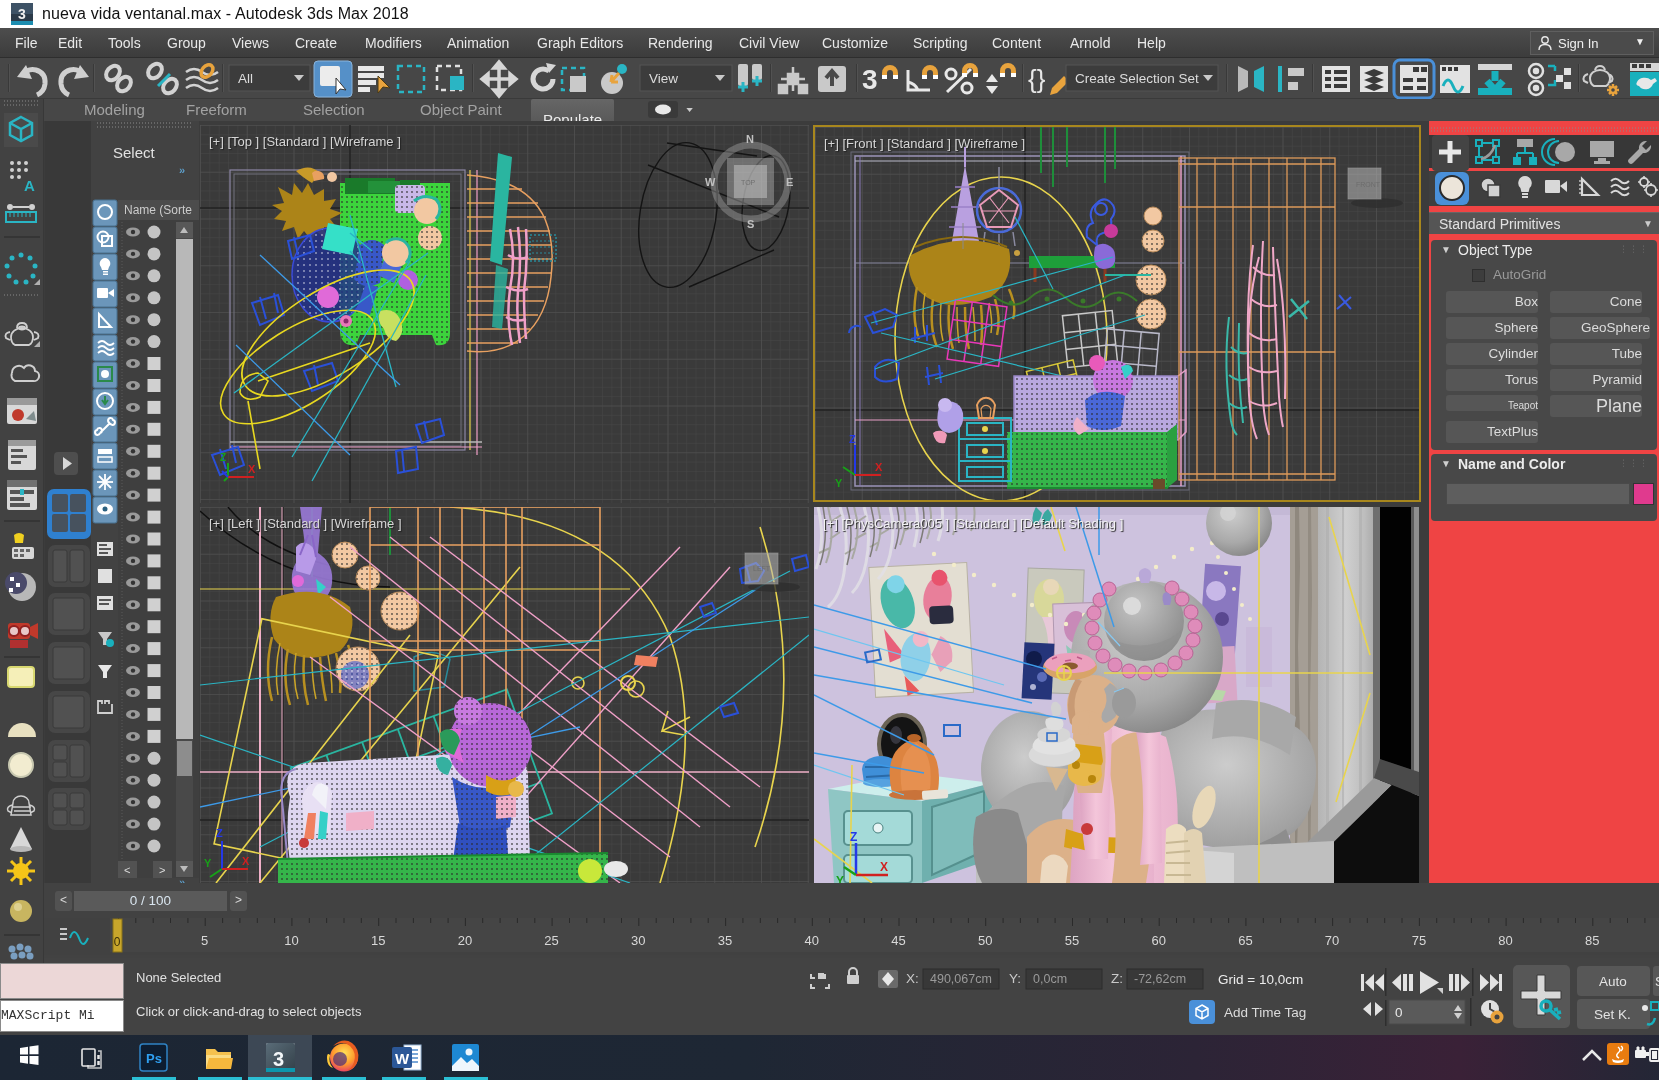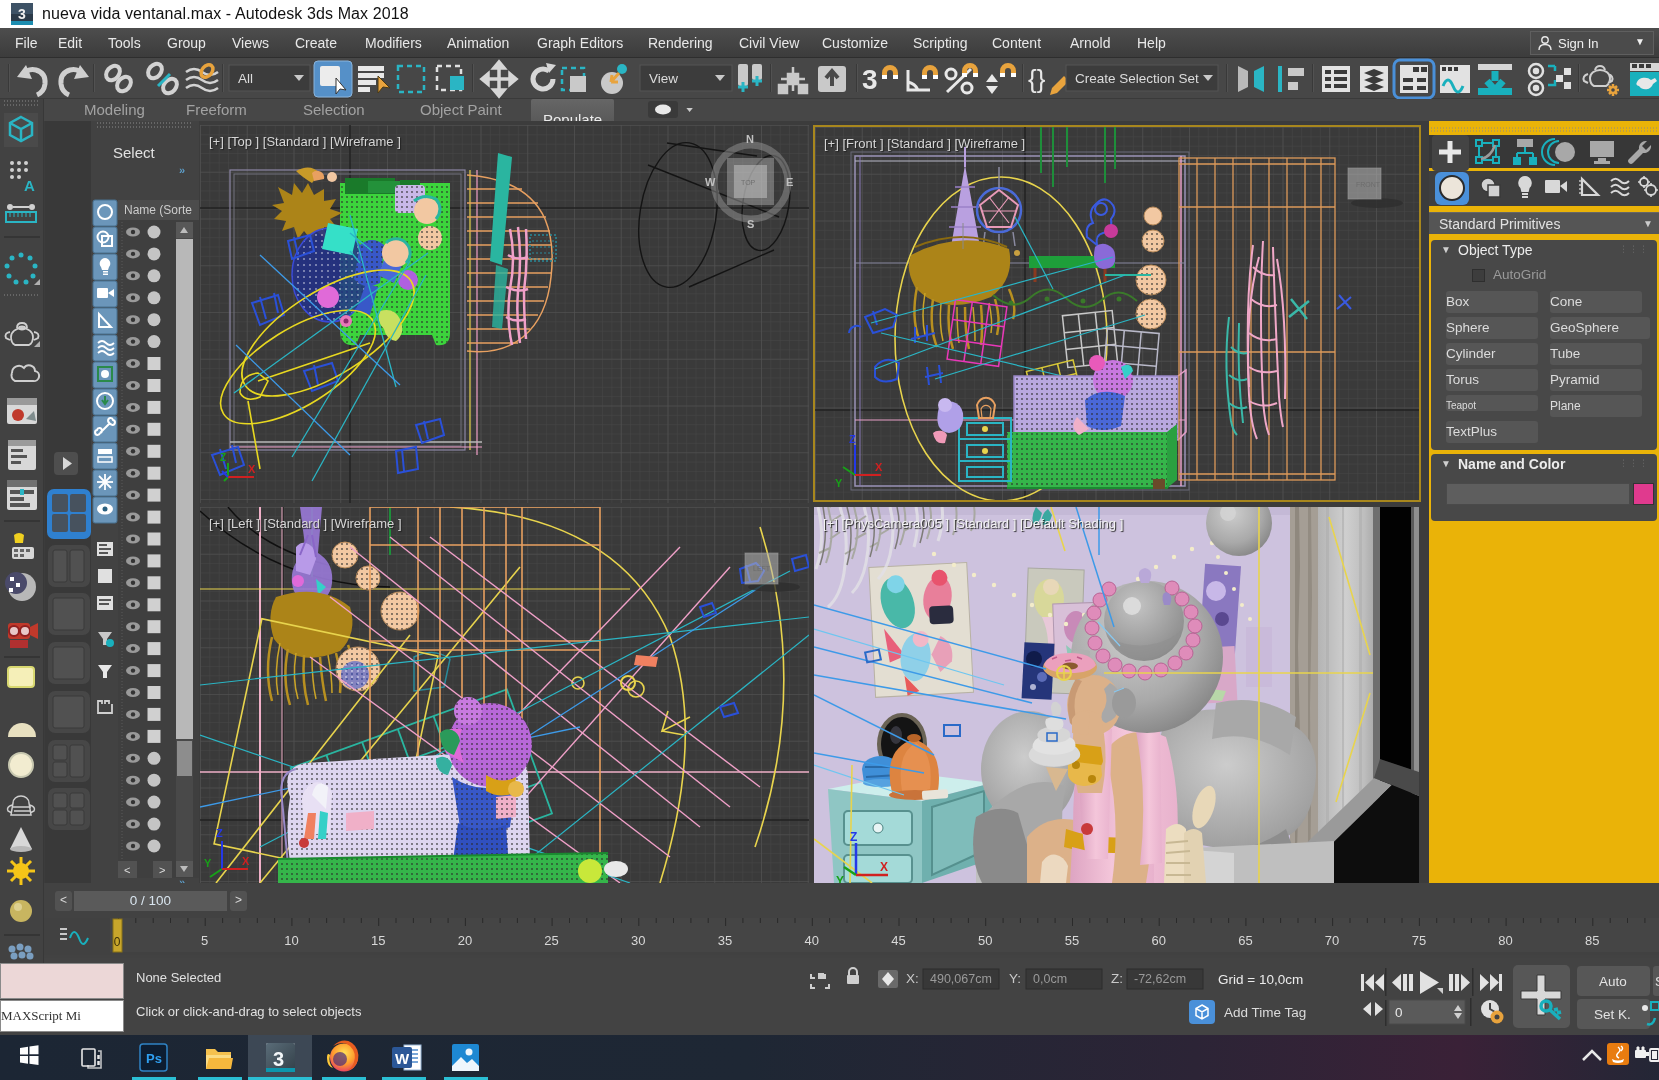--- a/index.html
+++ b/index.html
@@ -24,27 +24,27 @@
 #main{left:0;top:121px;width:1659px;height:762px;background:#3c3c3c}
 #leftstrip{left:0;top:-22px;width:44px;height:864px;background:#424242;border-right:1px solid #383838;z-index:5}
 #layoutcol{left:45px;top:0;width:46px;height:762px;background:#3d3d3d}
 #explorer{left:91px;top:0;width:108px;height:762px;background:#424242}
 .vp{background:#3a3a3a;overflow:hidden}
 #vpTop{left:200px;top:4px;width:609px;height:378px}
 #vpFront{left:813px;top:4px;width:608px;height:377px;border:2px solid #a8871d;background:#3a3a3a}
 #vpLeft{left:200px;top:386px;width:609px;height:376px}
 #vpCam{left:814px;top:386px;width:605px;height:376px;background:#cdc2de}
 .vplabel{position:absolute;left:9px;top:9px;color:#d6d6d6;font-size:13px;text-shadow:1px 1px 1px #222;z-index:30;white-space:nowrap}
-#cmdpanel{left:1429px;top:0;width:230px;height:762px;background:#eab308}
+#cmdpanel{left:1429px;top:0;width:230px;height:762px;background:#ef4444}
 
 #timerow{left:0;top:883px;width:1659px;height:35px;background:#424242}
 #ruler{left:0;top:918px;width:1659px;height:37px}
 #statusbar{left:0;top:958px;width:1659px;height:77px;background:#434343}
 #taskbar{left:0;top:1035px;width:1659px;height:45px;background:linear-gradient(90deg,#1c2634 0%,#1e2734 45%,#2c2436 72%,#3a2137 88%,#45244025 100%),#1e2734}
-.tbtn{position:absolute;border-radius:3px;background:#565656;color:#dcdcdc;text-align:left}
+.tbtn{position:absolute;border-radius:3px;background:#565656;color:#dcdcdc;text-align:right}
 </style>
 </head>
 <body>
 <div id="app">
   <div id="titlebar" class="abs">
     <svg id="maxico" viewBox="0 0 22 22">
         <rect x="0" y="0" width="22" height="22" rx="2" fill="#2b3a49"></rect>
         <rect x="0" y="0" width="22" height="11" fill="#3d5266"></rect>
         <text x="11" y="16" font-size="14" font-weight="bold" fill="#efefef" text-anchor="middle">3</text>
         <rect x="0" y="18" width="22" height="4" fill="#1d8db0"></rect>
@@ -1543,21 +1543,21 @@
         <div style="position:absolute;left:62px;top:27px;color:#9a9a9a;font-size:13.5px">AutoGrid</div>
         <div class="tbtn" style="left:15px;top:51px;width:92px;height:22px;font-size:13.5px;line-height:22px">Box</div>
         <div class="tbtn" style="left:119px;top:51px;width:92px;height:22px;font-size:13.5px;line-height:22px">Cone</div>
         <div class="tbtn" style="left:15px;top:77px;width:92px;height:22px;font-size:13.5px;line-height:22px">Sphere</div>
         <div class="tbtn" style="left:119px;top:77px;width:100px;height:22px;font-size:13.5px;line-height:22px">GeoSphere</div>
         <div class="tbtn" style="left:15px;top:103px;width:92px;height:22px;font-size:13.5px;line-height:22px">Cylinder</div>
         <div class="tbtn" style="left:119px;top:103px;width:92px;height:22px;font-size:13.5px;line-height:22px">Tube</div>
         <div class="tbtn" style="left:15px;top:129px;width:92px;height:22px;font-size:13.5px;line-height:22px">Torus</div>
         <div class="tbtn" style="left:119px;top:129px;width:92px;height:22px;font-size:13.5px;line-height:22px">Pyramid</div>
         <div class="tbtn" style="left:15px;top:155px;width:92px;height:16px;font-size:10px;line-height:22px">Teapot</div>
-        <div class="tbtn" style="left:119px;top:155px;width:92px;height:22px;font-size:12px;line-height:22px">Plane</div>
+        <div class="tbtn" style="left:119px;top:155px;width:92px;height:22px;font-size:18px;line-height:22px">Plane</div>
         <div class="tbtn" style="left:15px;top:181px;width:92px;height:22px;font-size:13.5px;line-height:22px">TextPlus</div>
       </div>
       <div style="position:absolute;left:2px;top:333px;width:226px;height:67px;background:#484848;border-radius:4px">
         <div style="position:absolute;left:10px;top:4px;color:#cfcfcf;font-size:10px">▼</div>
         <div style="position:absolute;left:27px;top:2px;color:#ececec;font-size:14px;font-weight:bold">Name and Color</div>
         <div style="position:absolute;right:8px;top:4px;color:#6a6a6a;font-size:9px;letter-spacing:1px">⋮⋮⋮</div>
         <div style="position:absolute;left:15px;top:29px;width:184px;height:22px;background:#5e5e5e;border:1px solid #4a4a4a"></div>
         <div style="position:absolute;left:202px;top:29px;width:21px;height:22px;background:#e03a8e;border:1px solid #333"></div>
       </div>
     </div>
@@ -1687,21 +1687,21 @@
           <g fill="#c8c8c8">
             <rect x="0" y="2" width="7" height="2"></rect>
             <rect x="0" y="7" width="7" height="2"></rect>
             <rect x="0" y="12" width="7" height="2"></rect>
           </g>
           <path d="M10 12 q4 -12 9 0 q4 12 9 0" stroke="#19b0bd" stroke-width="2" fill="none"></path>
         </g>
   </svg></div>
   <div id="statusbar" class="abs">
     <div style="position:absolute;left:0;top:5px;width:124px;height:36px;background:#ecd7d7;border:1px solid #8a8a8a"></div>
-    <div style="position:absolute;left:0;top:42px;width:124px;height:32px;background:#ffffff;border:1px solid #8a8a8a;font-family:Liberation Serif, serif;font-size:13px;color:#333;line-height:30px;white-space:nowrap;overflow:hidden">MAXScript Mi</div>
+    <div style="position:absolute;left:0;top:42px;width:124px;height:32px;background:#ffffff;border:1px solid #8a8a8a;font-family:Liberation Mono, monospace;font-size:13px;color:#333;line-height:30px;white-space:nowrap;overflow:hidden">MAXScript Mi</div>
     <div style="position:absolute;left:136px;top:12px;color:#e0e0e0;font-size:13px">None Selected</div>
     <div style="position:absolute;left:136px;top:46px;color:#e0e0e0;font-size:13px">Click or click-and-drag to select objects</div>
     <svg width="1659" height="77" style="position:absolute;left:0;top:0">
       <g stroke="#cfcfcf" stroke-width="2" fill="none">
           <path d="M815 20 l-4 0 0 -4 m10 4 l4 0 0 -4 m-14 10 l0 4 4 0 m10 0 l4 0 0 -4"></path>
           <rect x="819" y="16" width="4" height="4" fill="#cfcfcf"></rect>
         </g>
       <g>
           <rect x="847" y="17" width="12" height="9" rx="1" fill="#cfcfcf"></rect>
           <path d="M849 17 v-3 a4 4 0 0 1 8 0 v3" stroke="#cfcfcf" stroke-width="2" fill="none"></path>

